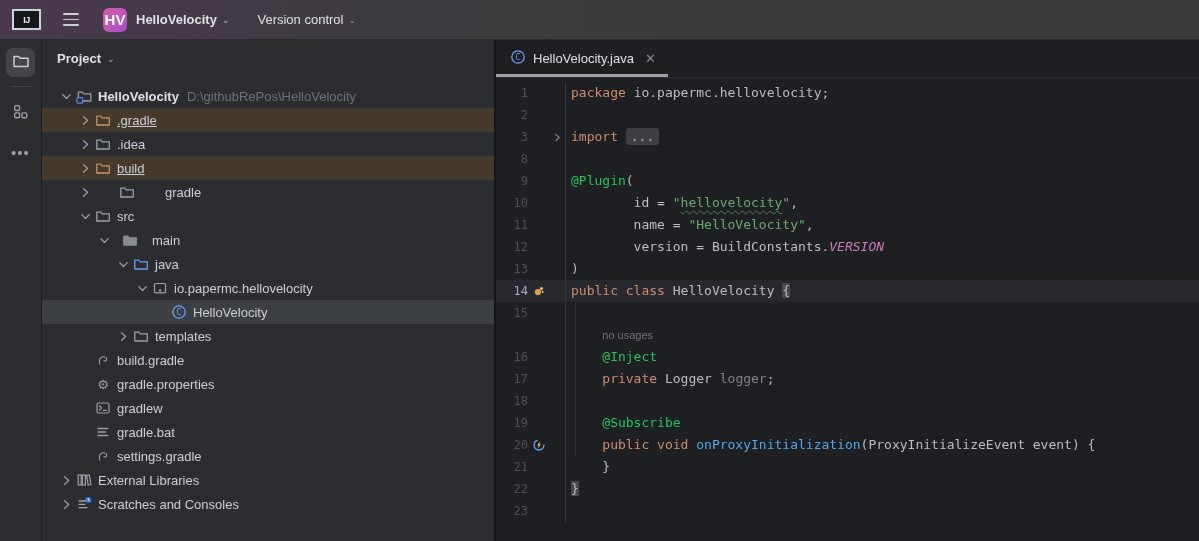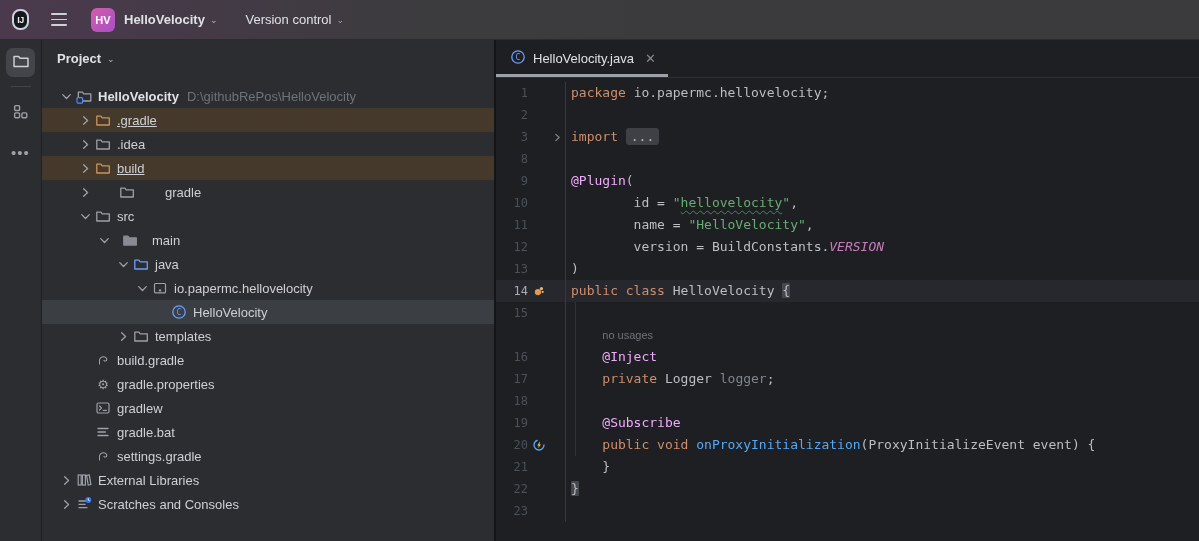--- a/index.html
+++ b/index.html
@@ -3,28 +3,28 @@
 <meta charset="utf-8">
 <style>
   * { margin:0; padding:0; box-sizing:border-box; }
   html,body { width:1199px; height:541px; overflow:hidden; background:#1E1F22;
     font-family:"Liberation Sans","DejaVu Sans",sans-serif; -webkit-font-smoothing:antialiased; }
 
   
   .topbar { height:40px; display:flex; align-items:center; padding-left:12px;
     background:linear-gradient(90deg,#4B3A4D 0%,#453A48 14%,#3D3B3F 32%,#3B3B3D 55%,#3B3B3D 100%);
     border-bottom:1px solid #2A2B2D; }
-  .ij-logo { width:17px; height:21px; border:2px solid #CDD3DE; border-radius:8px;
+  .ij-logo { width:29px; height:21px; border:2px solid #CDD3DE; border-radius:0;
     display:flex; align-items:center; justify-content:center; background:#16171A;
     color:#E8ECF2; font-size:9px; font-weight:bold; letter-spacing:-.5px; }
   .hamburger { margin-left:22px; display:flex; flex-direction:column; gap:3.5px; cursor:pointer; }
   .hamburger span { display:block; width:16px; height:1.8px; background:#CED0D6; border-radius:1px; }
   .proj-badge { margin-left:24px; width:24px; height:24px; border-radius:6px;
     background:linear-gradient(135deg,#D55CAB 0%,#A84FC6 100%);
-    color:#fff; font-size:11px; font-weight:bold; display:flex; align-items:center; justify-content:center; }
+    color:#fff; font-size:15px; font-weight:bold; display:flex; align-items:center; justify-content:center; }
   .tb-item { display:flex; align-items:center; gap:5px; color:#DFE1E5; font-size:13px; cursor:pointer; }
   .tb-item.name { margin-left:9px; font-weight:600; }
   .tb-item.vcs { margin-left:28px; font-weight:400; }
   .chev { color:#9DA0A8; font-size:9px; line-height:1; transform:translateY(1px); }
 
   
   .main { display:flex; height:501px; }
 
   .stripe { width:42px; background:#2B2D30; border-right:1px solid #1E1F22;
     display:flex; flex-direction:column; align-items:center; padding-top:8px; flex:none; }
@@ -64,21 +64,21 @@
   .code-line.caret { background:#26282E; }
   .gutter { width:70px; flex:none; display:flex; align-items:center; border-right:1px solid #37393E; }
   .gnum { width:32px; text-align:right; color:#4B5059; font-size:12px; flex:none; }
   .caret .gnum { color:#A8ABB2; }
   .gicon { width:22px; flex:none; display:flex; align-items:center; justify-content:center; }
   .gfold { width:14px; flex:none; display:flex; align-items:center; justify-content:center; }
   .ctext { padding-left:5px; }
   .indent-guide { position:absolute; width:1px; background:#2F3237; left:79px; }
 
   .tok-kw     { color:#CF8E6D; }
-  .tok-ann    { color:#f0abfc; }
+  .tok-ann    { color:#22c55e; }
   .tok-str    { color:#6AAB73; }
   .tok-typo   { color:#6AAB73; text-decoration:underline; text-decoration-style:wavy;
                 text-decoration-color:#4C8458; text-decoration-thickness:1px; text-underline-offset:3px; }
   .tok-def    { color:#BCBEC4; }
   .tok-static { color:#C77DBB; font-style:italic; }
   .tok-method { color:#56A8F5; }
   .tok-unused { color:#7F848C; }
   .tok-brace  { color:#BCBEC4; background:#45484F; border-radius:1px; }
   .tok-fold   { color:#B8BBC2; background:#3E4046; border-radius:3px; padding:1px 5px; cursor:pointer; }
   .tok-inlay  { font-family:"Liberation Sans",sans-serif; font-size:11px; color:#6F737A; }

